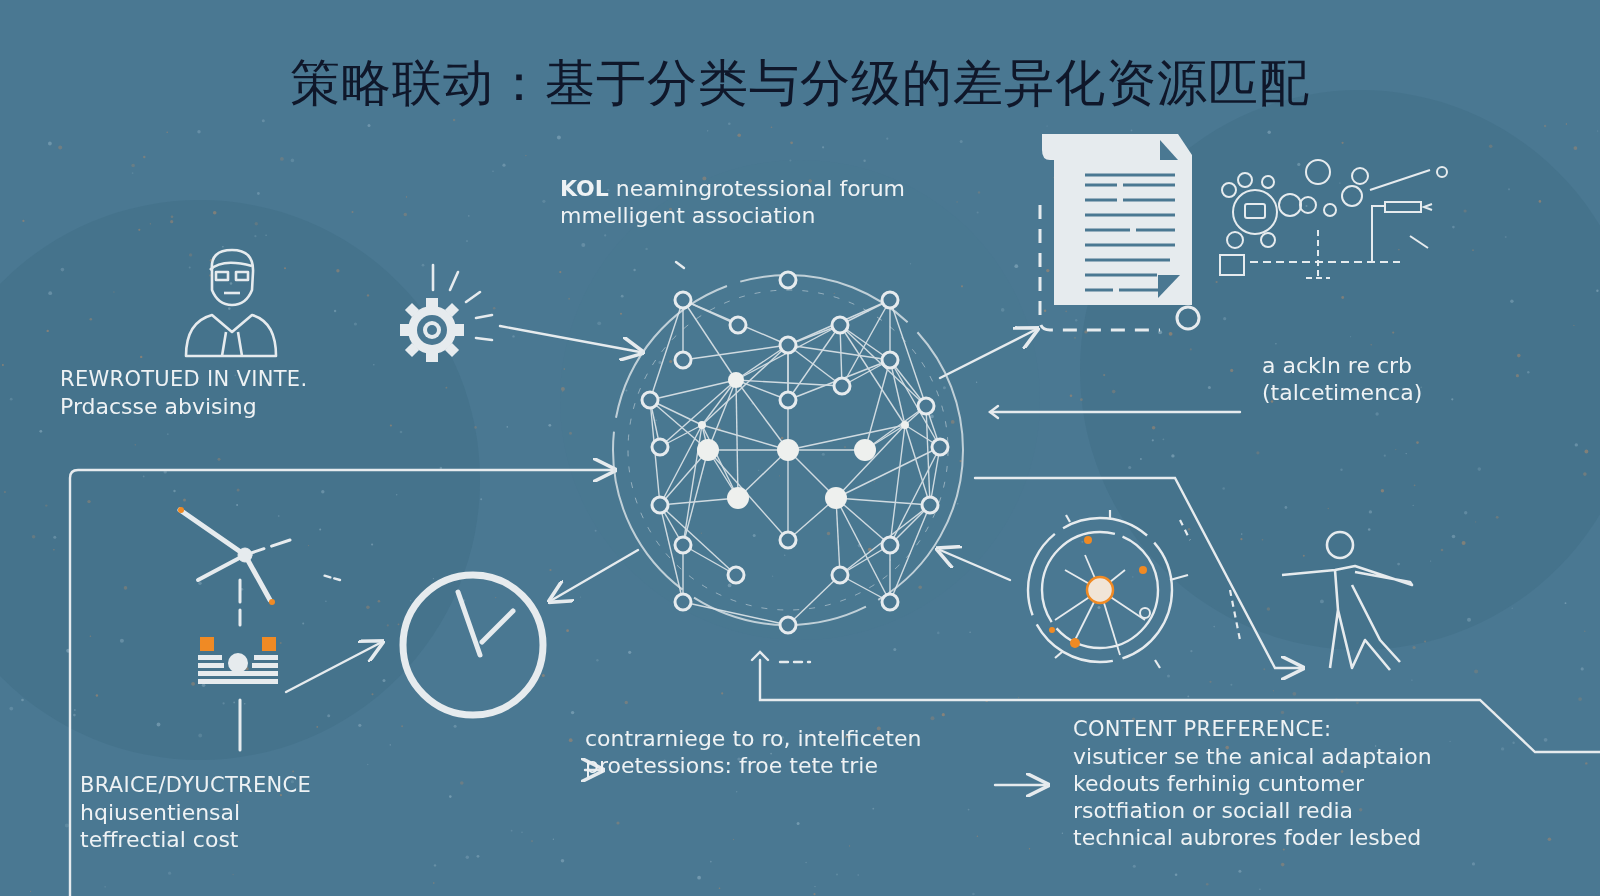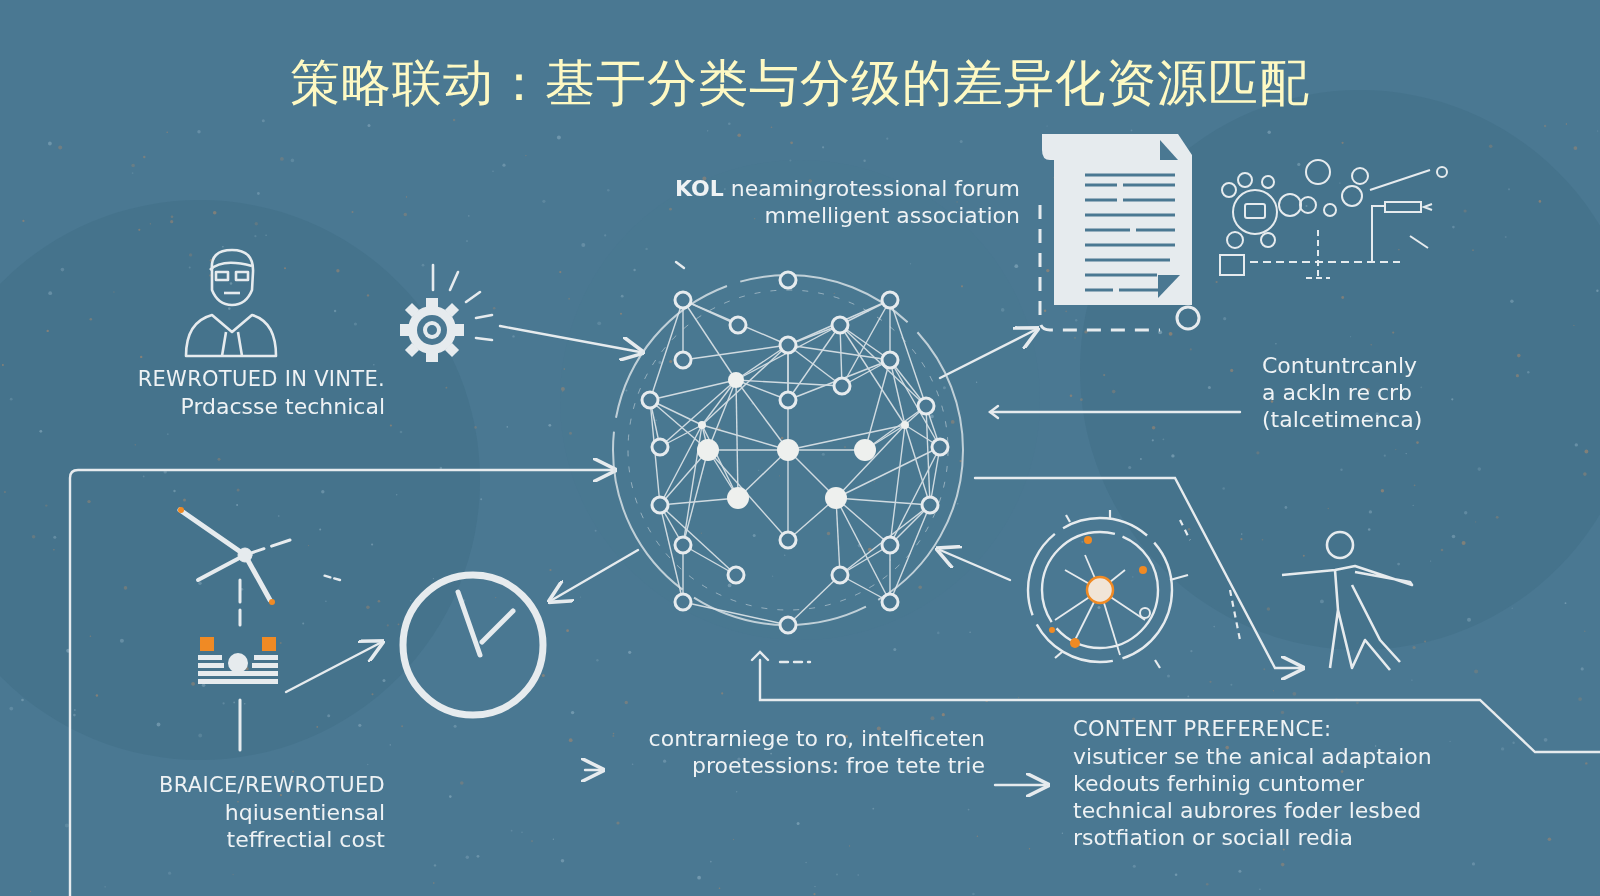--- a/index.html
+++ b/index.html
@@ -6,24 +6,24 @@
   body {
     width:1600px; height:896px; overflow:hidden; position:relative;
     background:#4a7892;
     font-family:"DejaVu Sans","Liberation Sans",sans-serif;
     color:#e9eef1;
   }
   .bg-blob { position:absolute; border-radius:50%; background:rgba(60,105,130,0.35); }
   .speckle-layer { position:absolute; inset:0; pointer-events:none; }
   .title {
     position:absolute; left:0; right:0; top:50px; text-align:center;
-    font-size:50px; font-weight:400; letter-spacing:1px; color:#fef9c3;
+    font-size:50px; font-weight:400; letter-spacing:1px; color:#0f172a;
     font-family:"DejaVu Sans",sans-serif;
   }
-  .label { position:absolute; text-align:right; line-height:27px; font-size:22px; color:#eef2f4; }
+  .label { position:absolute; text-align:left; line-height:27px; font-size:22px; color:#eef2f4; }
   .label .head { font-weight:normal; font-size:21px; letter-spacing:0.3px; }
   .label.left-align { text-align:left; }
   svg.overlay { position:absolute; left:0; top:0; }
 </style>
 </head>
 <body>
 
 <div class="bg-blob" style="left:-80px;top:200px;width:560px;height:560px;"></div>
 <div class="bg-blob" style="left:1080px;top:90px;width:560px;height:560px;"></div>
 <div class="bg-blob" style="left:560px;top:160px;width:480px;height:480px;background:rgba(70,118,145,0.25);"></div>
@@ -761,39 +761,38 @@
   </g>
 </svg>
 
 <div class="label" style="left:560px;top:175px;width:460px;">
   <div><b>KOL</b> <span>neamingrotessional forum</span></div>
   <div>mmelligent association</div>
 </div>
 
 <div class="label" style="left:60px;top:366px;width:325px;">
   <div class="head">REWROTUED IN VINTE.</div>
-  <div>Prdacsse technical</div>
+  <div>Prdacsse abvising</div>
 </div>
 
 <div class="label left-align" style="left:1262px;top:352px;width:260px;">
-  <div>Contuntrcanly</div>
   <div>a ackln re crb</div>
   <div>(talcetimenca)</div>
 </div>
 
 <div class="label" style="left:80px;top:772px;width:305px;">
-  <div class="head">BRAICE/REWROTUED</div>
+  <div class="head">BRAICE/DYUCTRENCE</div>
   <div>hqiusentiensal</div>
   <div>teffrectial cost</div>
 </div>
 
 <div class="label" style="left:585px;top:725px;width:400px;">
   <div>contrarniege to ro, intelficeten</div>
   <div>proetessions: froe tete trie</div>
 </div>
 
 <div class="label left-align" style="left:1073px;top:716px;width:420px;">
   <div class="head">CONTENT PREFERENCE:</div>
   <div>visuticer se the anical adaptaion</div>
   <div>kedouts ferhinig cuntomer</div>
+  <div>rsotfiation or sociall redia</div>
   <div>technical aubrores foder lesbed</div>
-  <div>rsotfiation or sociall redia</div>
 </div>
 
 </body></html>

